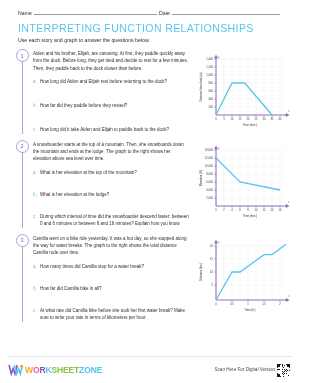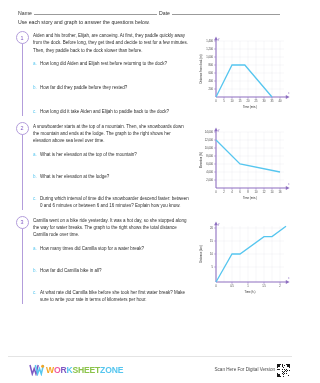--- a/index.html
+++ b/index.html
@@ -65,24 +65,24 @@
   .subq-text { font-size: 4.5px; line-height: 1.62; color: #2e2e2e; }
   .gap-1 { height: 11px; }
   .gap-2 { height: 9px; }
 
   
   .graph-cell { flex: 0 0 104px; padding-left: 2px; padding-top: 2px; }
   .graph-cell svg { display: block; }
 
   
   .footer {
-    position: absolute; left: 12px; right: 0; bottom: 0;
+    position: absolute; left: 0; right: 0; bottom: 0;
     height: 26px;
     display: flex; align-items: center; justify-content: space-between;
-    padding: 0 10px 0 17px;
+    padding: 0 10px 0 8px;
   }
   .logo { display: flex; align-items: center; }
   .logo-mark { margin-right: 1px; }
   .logo-text { font-size: 8.6px; font-weight: 700; letter-spacing: -.2px; }
   .lt-w { color: #f5a623; }
   .lt-o { color: #ef5aa0; }
   .lt-r { color: #7e57c2; }
   .lt-k { color: #56c6ef; }
   .lt-s { color: #8bc34a; }
   .lt-z { color: #56c6ef; }
@@ -99,20 +99,21 @@
 
 <div class="page">
 
   <div class="namebar">
     <span class="nb-label">Name</span>
     <span class="nb-rule"></span>
     <span class="nb-label">Date</span>
     <span class="nb-rule short"></span>
   </div>
 
+  <div class="title">INTERPRETING FUNCTION RELATIONSHIPS</div>
   <div class="subtitle">Use each story and graph to answer the questions below.</div>
 
   <div class="q">
     <div class="q-num-wrap">
       <div class="q-num">1</div>
       <div class="q-rail"></div>
     </div>
     <div class="q-body">
       <div class="story">Aiden and his brother, Elijah, are canoeing. At first, they paddle quickly away from the dock. Before long, they get tired and decide to rest for a few minutes. Then, they paddle back to the dock slower than before.</div>
       <div class="subq">

